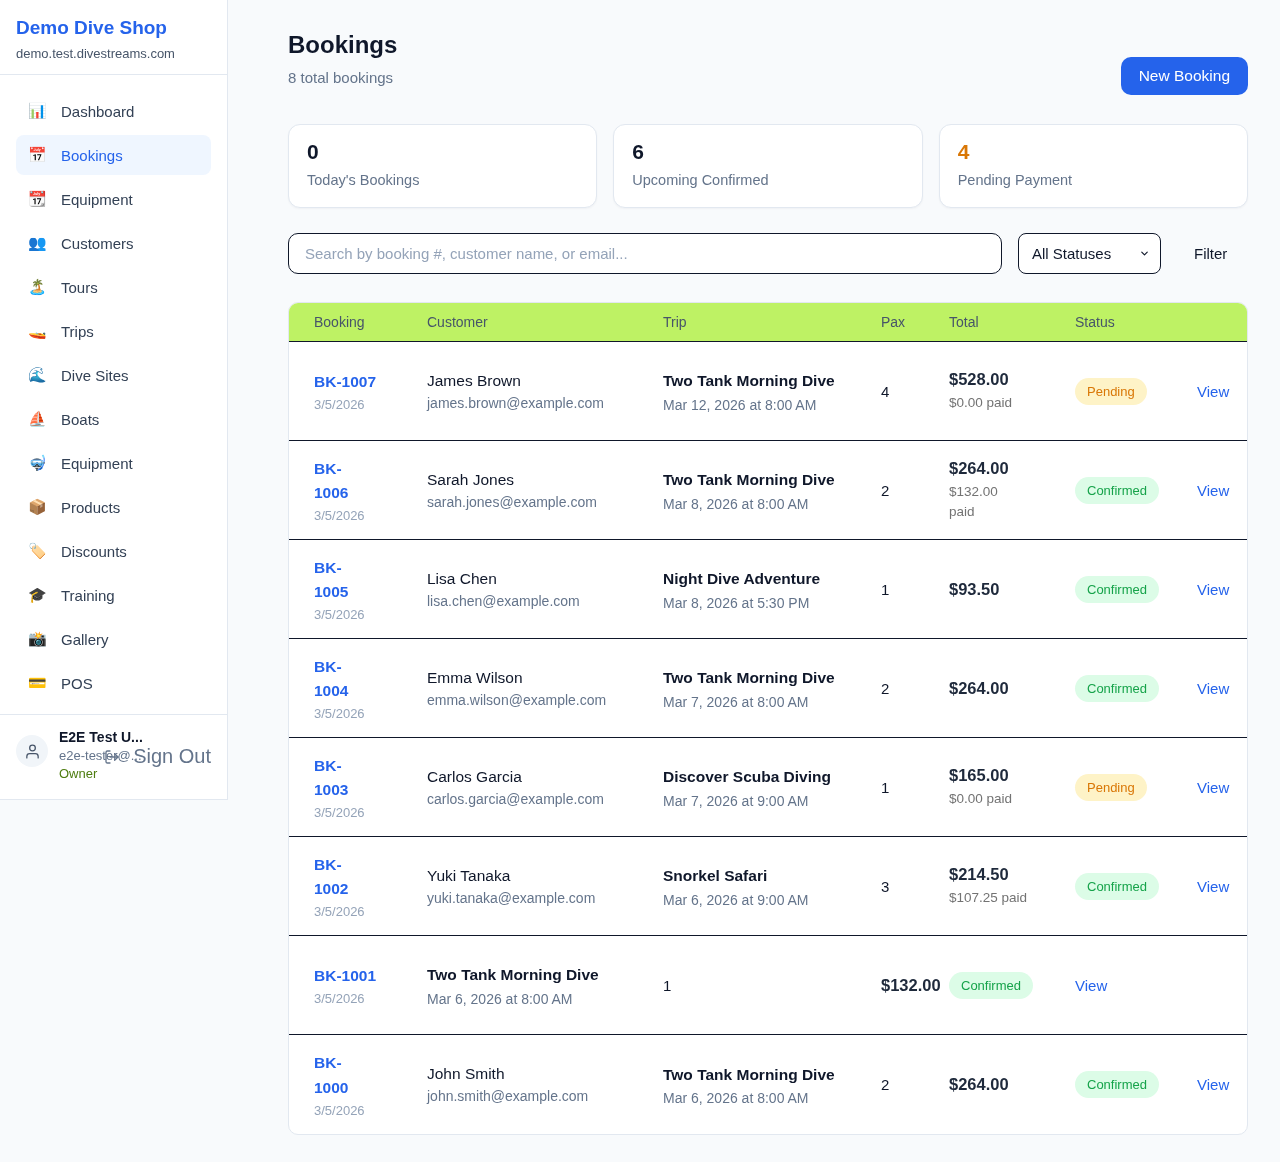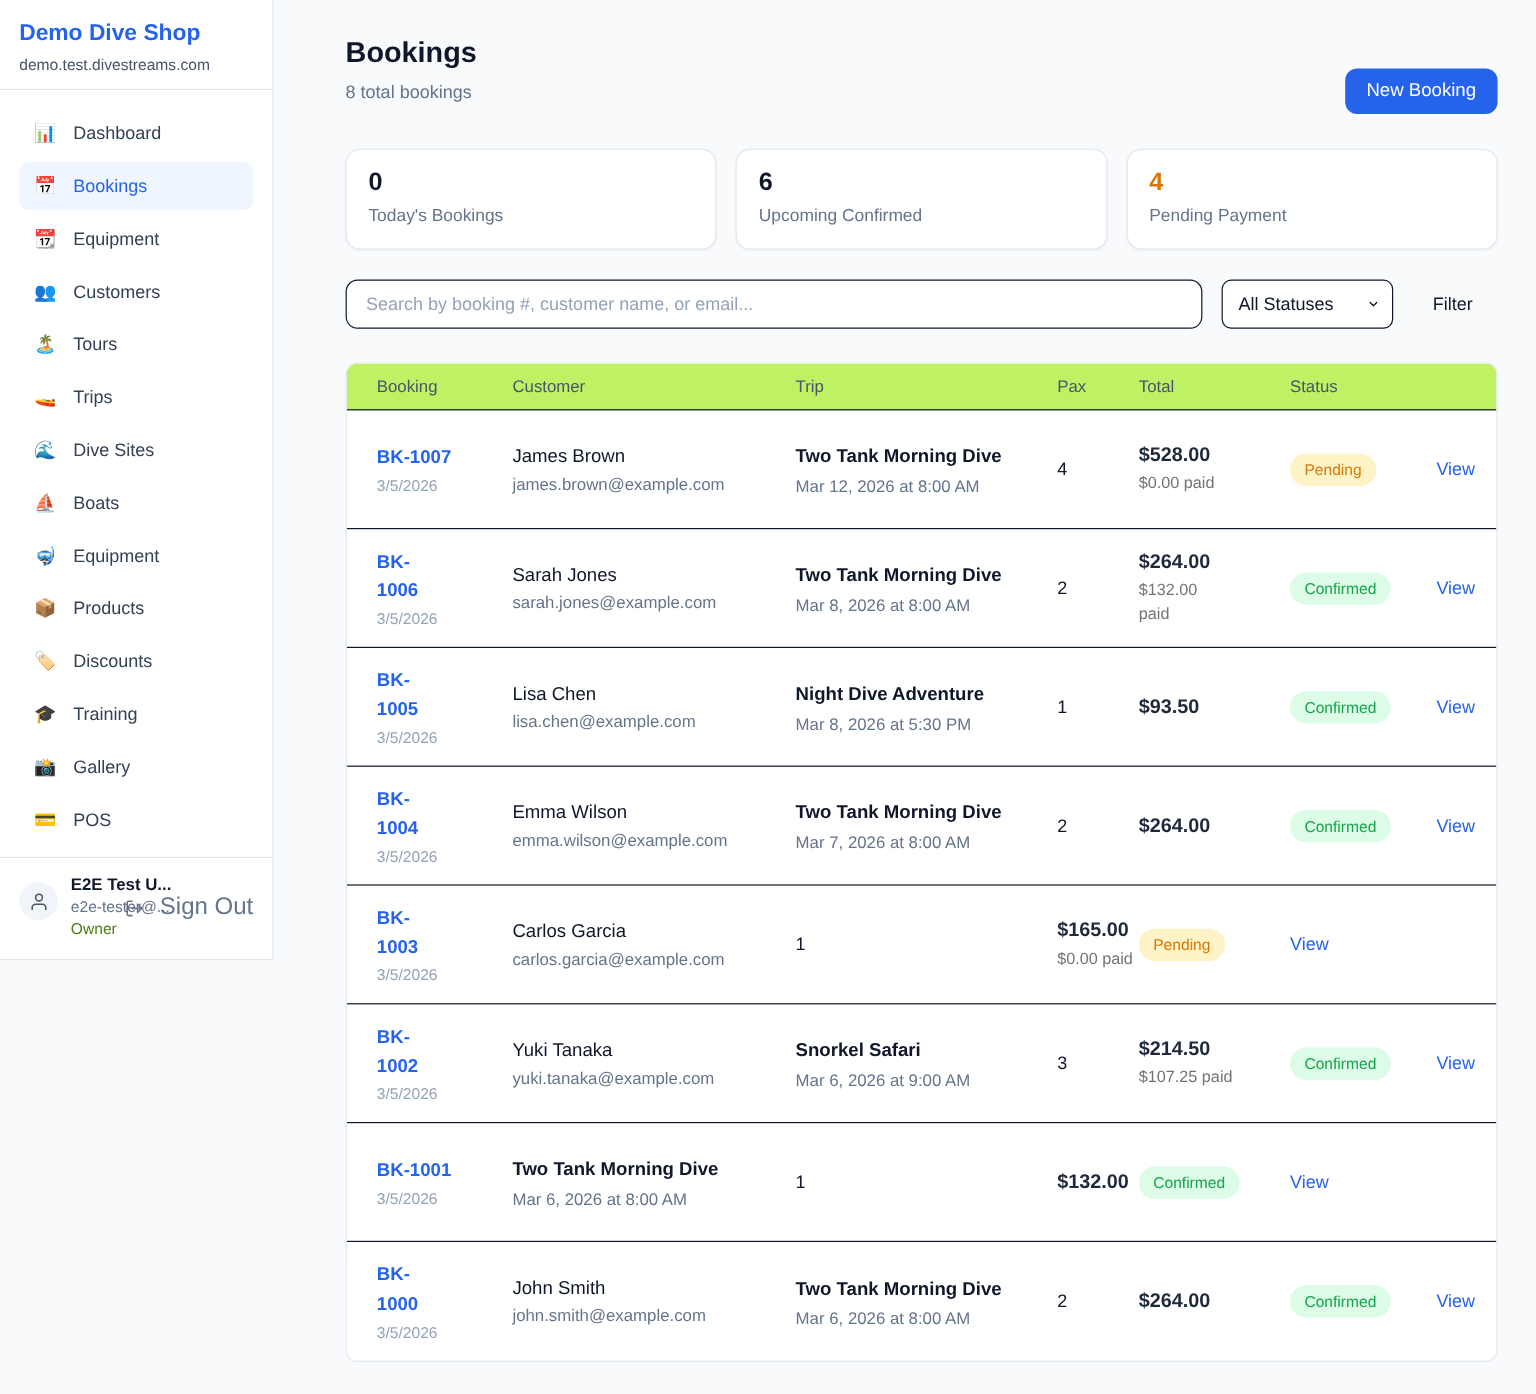--- a/index.html
+++ b/index.html
@@ -405,20 +405,24 @@
 
     <div class="grid-cols trow">
       <div>
         <a class="booking-id">BK-1003</a>
         <div class="booking-date">3/5/2026</div>
       </div>
       <div>
         <div class="cust-name">Carlos Garcia</div>
         <div class="cust-email">carlos.garcia@example.com</div>
       </div>
+      <div>
+        <div class="trip-name">Discover Scuba Diving</div>
+        <div class="trip-time">Mar 7, 2026 at 9:00 AM</div>
+      </div>
       <div class="pax">1</div>
       <div>
         <div class="total">$165.00</div>
         <div class="paid">$0.00 paid</div>
       </div>
       <div>
         <span class="badge pending">Pending</span>
       </div>
       <a class="view-link">View</a>
     </div>

